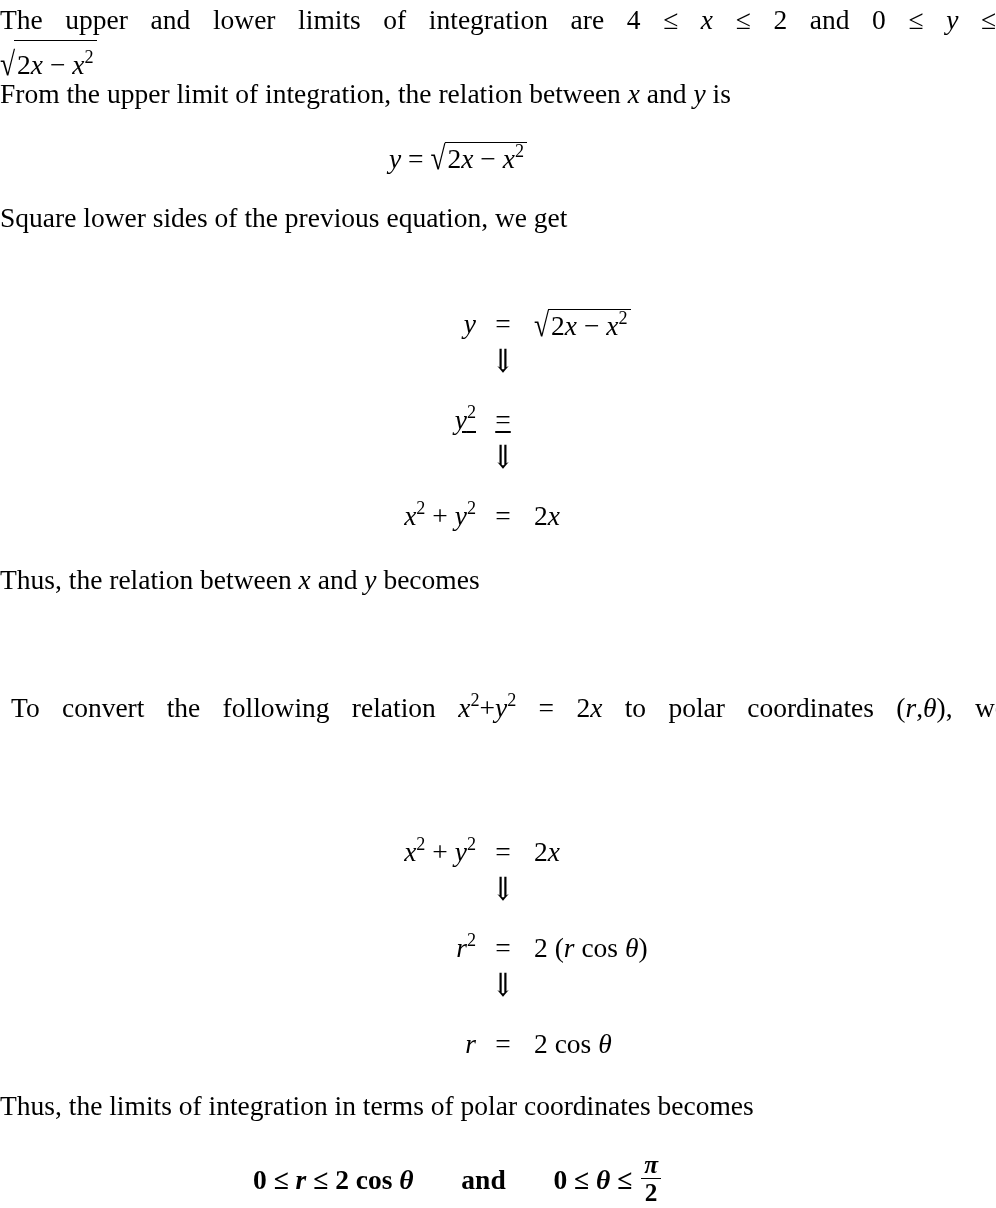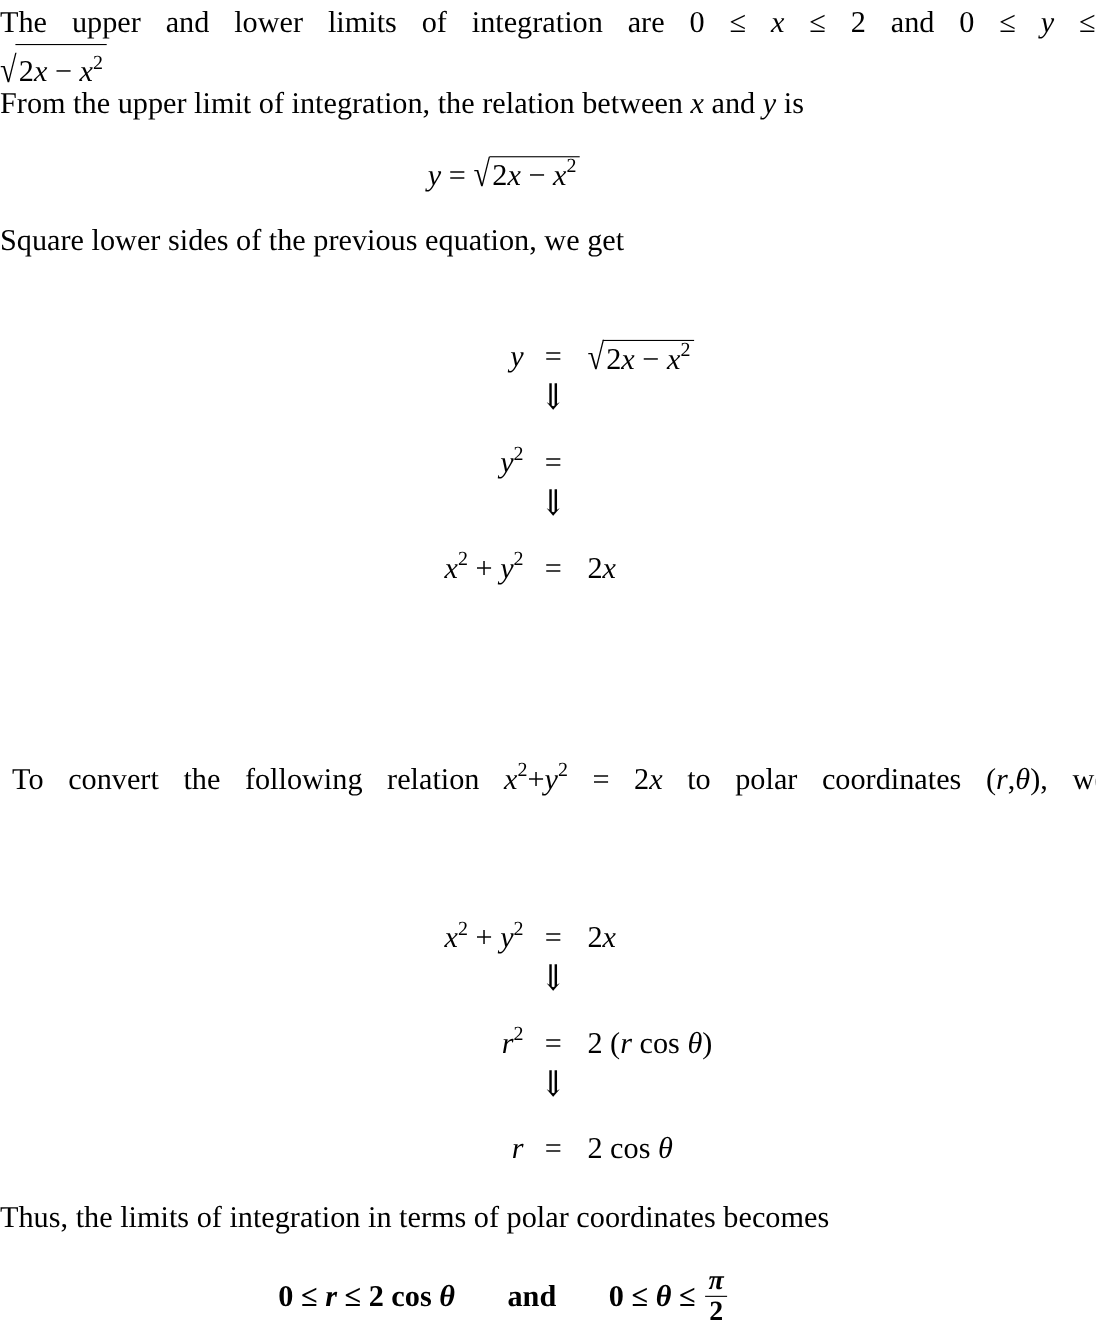--- a/index.html
+++ b/index.html
@@ -116,21 +116,21 @@
   }
   .gap { display: inline-block; }
 </style>
 </head>
 <body>
 
 <div class="page">
 
   <div class="para" style="top:0px;">
     <span class="ln just" style="width:996px;">
-      <span>The upper and lower limits of integration are 0</span>
+      <span>The upper and lower limits of integration are 4</span>
       <span class="mo">≤</span>
       <span class="mi">x</span>
       <span class="mo">≤</span>
       <span class="mn">2</span>
       <span>and</span>
       <span class="mn">0</span>
       <span class="mo">≤</span>
       <span class="mi">y</span>
       <span class="mo">≤</span>
     </span>
@@ -164,21 +164,21 @@
       <span class="rel mo">=</span>
       <span class="rhs">
         <span class="rad"><span class="sign">√</span><span class="body"><span class="mn">2</span><span class="mi">x</span> <span class="mo">−</span> <span class="mi">x</span><sup class="sp spn">2</sup></span></span>
       </span>
     </div>
 
     <div class="arrow-row" style="height:48px;">
       <span class="arr"><span class="dbl">⇓</span></span>
     </div>
 
-    <div class="align-row" style="height:48px;">
+    <div class="align-row" style="height:48px;text-decoration:underline;">
       <span class="lhs">
         <span class="mi">y</span><sup class="sp spn">2</sup>
       </span>
       <span class="rel mo">=</span>
     </div>
 
     <div class="arrow-row" style="height:48px;">
       <span class="arr"><span class="dbl">⇓</span></span>
     </div>
 
@@ -186,20 +186,23 @@
       <span class="lhs">
         <span class="mi">x</span><sup class="sp spn">2</sup> <span class="mo">+</span> <span class="mi">y</span><sup class="sp spn">2</sup>
       </span>
       <span class="rel mo">=</span>
       <span class="rhs">
         <span class="mn">2</span><span class="mi">x</span>
       </span>
     </div>
   </div>
 
+  <div class="para" style="top:560px;">
+    <span class="ln"><span>Thus, the relation between </span><span class="mi">x</span><span> and </span><span class="mi">y</span><span> becomes</span></span>
+  </div>
 
 
   <div class="para" style="top:688px;padding-left:11px;">
     <span class="ln just" style="width:996px;"><span>To convert the following relation </span><span class="mi">x</span><sup class="sp spn">2</sup><span class="mo">+</span><span class="mi">y</span><sup class="sp spn">2</sup> <span class="mo">=</span> <span class="mn">2</span><span class="mi">x</span><span> to polar coordinates </span><span class="mo">(</span><span class="mi">r</span><span class="mo">,</span><span class="mi">θ</span><span class="mo">)</span><span>, we</span></span>
   </div>
 
   <div class="align-block" style="top:828px;">
 
     <div class="align-row" style="height:48px;">
       <span class="lhs">

